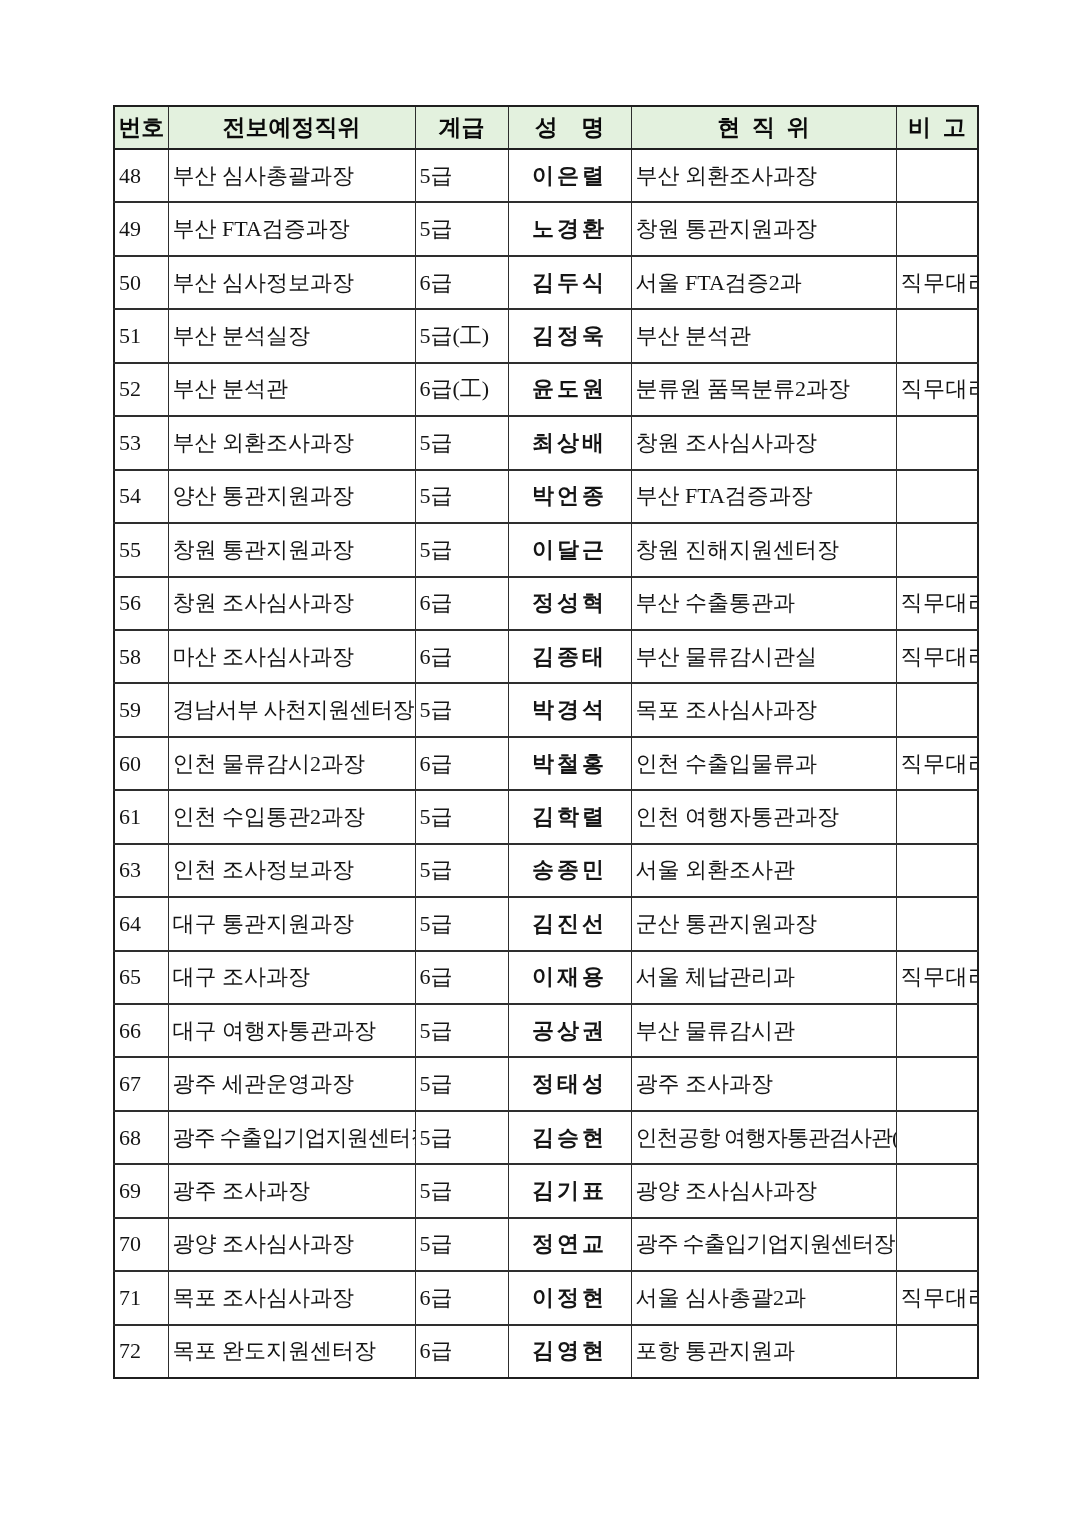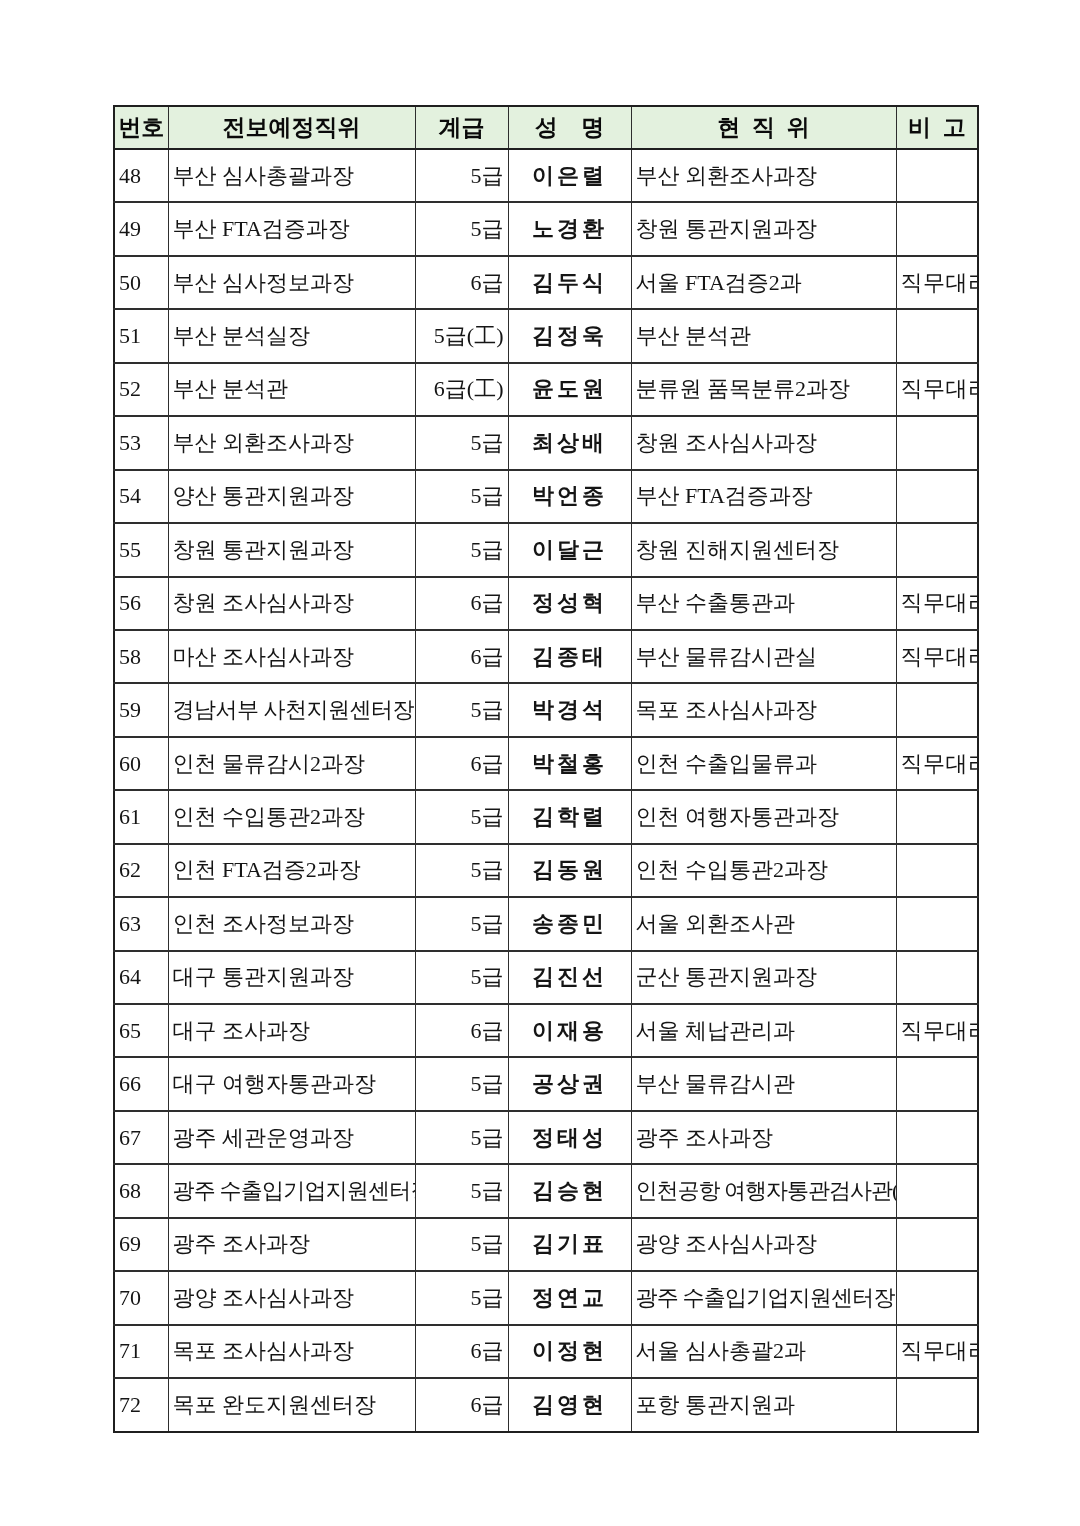--- a/index.html
+++ b/index.html
@@ -55,21 +55,21 @@
     padding: 0 4px;
     white-space: nowrap;
     overflow: hidden;
   }
   td.col-no {
     font-size: 23px;
     color: #3a3a3a;
     font-family: "Liberation Serif", "DejaVu Serif", serif;
   }
   td.col-position { text-align: left; padding-left: 5px; }
-  td.col-grade { text-align: right; padding: 0 1px; }
+  td.col-grade { text-align: left; padding: 0 1px; }
   td.col-name {
     text-align: center;
     color: var(--name-color, #0000ee);
     font-weight: bold;
     font-size: 23px;
     letter-spacing: 3px;
     font-family: "Liberation Sans", "DejaVu Sans", sans-serif;
   }
   td.col-current { text-align: left; padding-left: 5px; }
   td.col-note {
@@ -206,28 +206,20 @@
         </tr>
         <tr>
           <td class="col-no">61</td>
           <td class="col-position">인천 수입통관2과장</td>
           <td class="col-grade">5급</td>
           <td class="col-name">김학렬</td>
           <td class="col-current">인천 여행자통관과장</td>
           <td class="col-note"></td>
         </tr>
         <tr>
-          <td class="col-no">62</td>
-          <td class="col-position">인천 FTA검증2과장</td>
-          <td class="col-grade">5급</td>
-          <td class="col-name">김동원</td>
-          <td class="col-current">인천 수입통관2과장</td>
-          <td class="col-note"></td>
-        </tr>
-        <tr>
           <td class="col-no">63</td>
           <td class="col-position">인천 조사정보과장</td>
           <td class="col-grade">5급</td>
           <td class="col-name">송종민</td>
           <td class="col-current">서울 외환조사관</td>
           <td class="col-note"></td>
         </tr>
         <tr>
           <td class="col-no">64</td>
           <td class="col-position">대구 통관지원과장</td>

